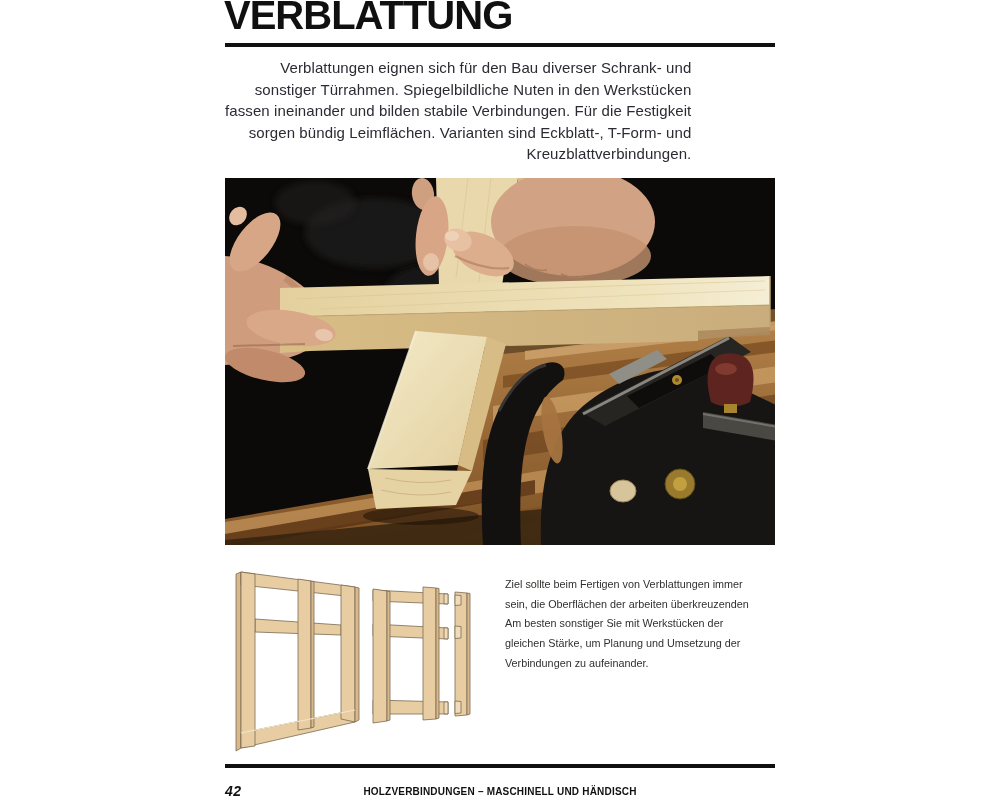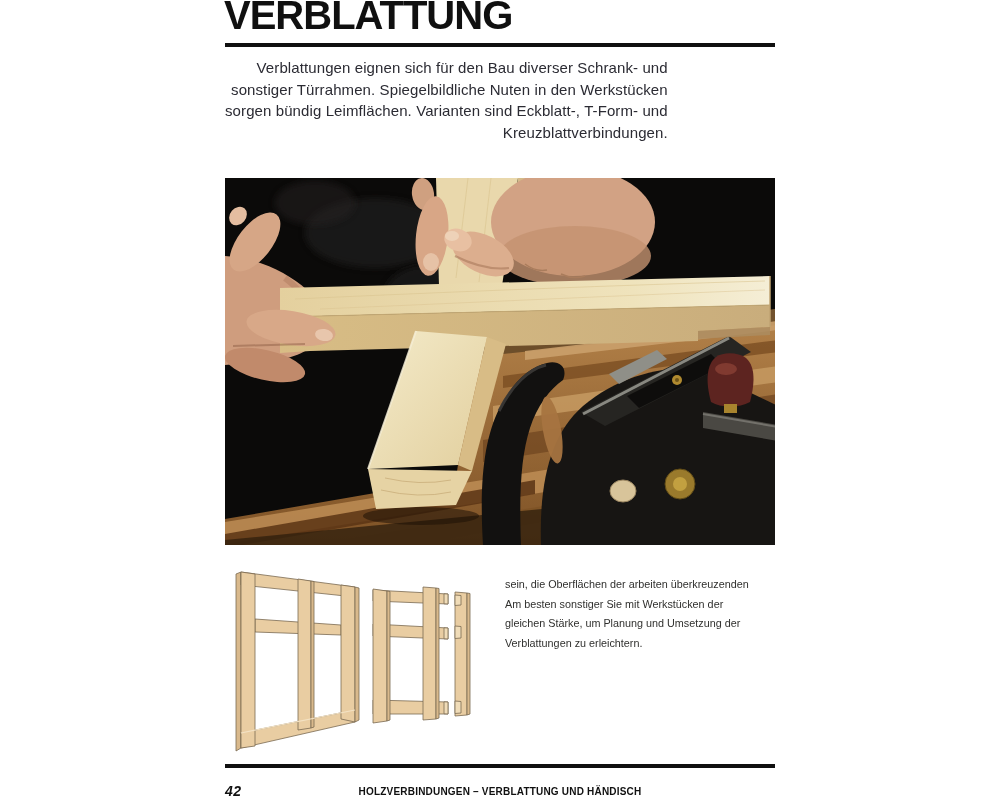--- a/index.html
+++ b/index.html
@@ -38,20 +38,21 @@
 </style>
 </head>
 <body>
 
 <div class="abs" id="page-title">VERBLATTUNG</div>
 <div class="abs rule" id="title-rule"></div>
 
 <div class="abs" id="intro">
   <div>Verblattungen eignen sich für den Bau diverser Schrank- und</div>
   <div>sonstiger Türrahmen. Spiegelbildliche Nuten in den Werkstücken</div>
+  <div>fassen ineinander und bilden stabile Verbindungen. Für die Festigkeit</div>
   <div>sorgen bündig Leimflächen. Varianten sind Eckblatt-, T-Form- und</div>
   <div>Kreuzblattverbindungen.</div>
 </div>
 
 <svg class="abs" id="photo-figure" width="550" height="367" viewBox="0 0 550 367">
   <defs>
     <linearGradient id="gTop" x1="0" y1="0" x2="1" y2="0">
       <stop offset="0" stop-color="#e4d09e"></stop>
         <stop offset="0.72" stop-color="#efe3bc"></stop>
         <stop offset="1" stop-color="#f5eed6"></stop>
@@ -205,21 +206,22 @@
         <path d="M239,31 L242,31.5 L242,152 L239,153 Z" fill="var(--illo-side,#d9b98c)"></path>
         <path d="M227,33 L233,33.5 L233,43 L227,43.5 Z" fill="#f0dcb8"></path>
         <path d="M227,64 L233,64.5 L233,76 L227,76.5 Z" fill="#f0dcb8"></path>
         <path d="M227,139 L233,139.5 L233,151 L227,151.5 Z" fill="#f0dcb8"></path>
       </g>
     </g>
   </g>
 </svg>
 
 <div class="abs" id="note">
+  <div>Ziel sollte beim Fertigen von Verblattungen immer</div>
   <div>sein, die Oberflächen der arbeiten überkreuzenden</div>
   <div>Am besten sonstiger Sie mit Werkstücken der</div>
   <div>gleichen Stärke, um Planung und Umsetzung der</div>
-  <div>Verblattungen zu erleichtern.</div>
+  <div>Verbindungen zu aufeinander.</div>
 </div>
 
 <div class="abs rule" id="footer-rule"></div>
 <div class="abs" id="page-number">42</div>
-<div class="abs" id="chapter-title">HOLZVERBINDUNGEN – VERBLATTUNG UND HÄNDISCH</div>
+<div class="abs" id="chapter-title">HOLZVERBINDUNGEN – MASCHINELL UND HÄNDISCH</div>
 
 </body></html>

